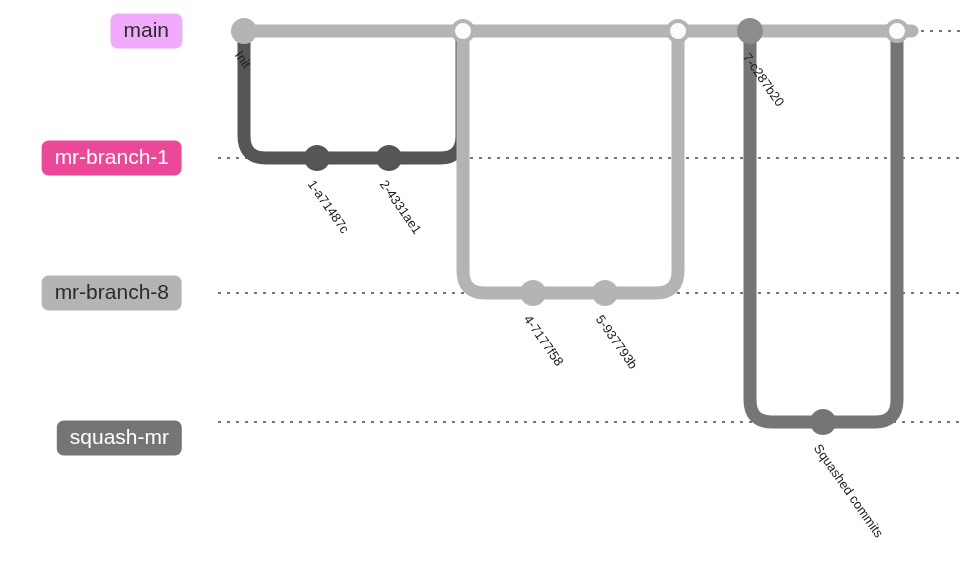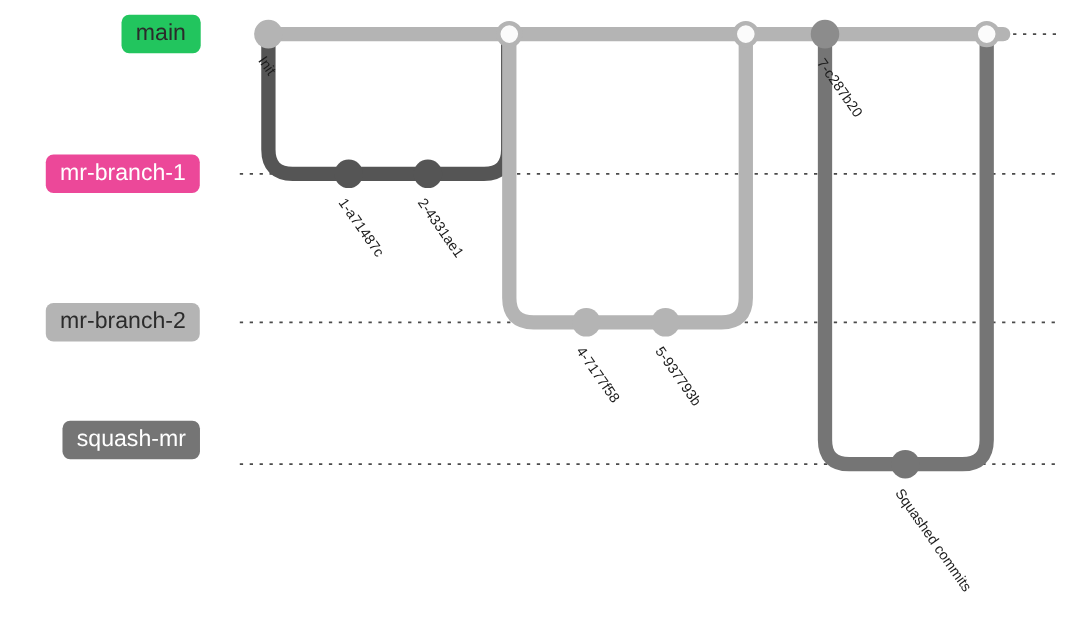--- a/index.html
+++ b/index.html
@@ -73,24 +73,24 @@
         <circle cx="533" cy="293" r="13" fill="#b4b4b4"></circle>
         <circle cx="605" cy="293" r="13" fill="#b4b4b4"></circle>
         <circle cx="678" cy="31" r="10" fill="#fbfbfb" stroke="#b4b4b4" stroke-width="4"></circle>
         <circle cx="750" cy="31" r="13" fill="#8c8c8c"></circle>
         <circle cx="823" cy="422" r="13" fill="#757575"></circle>
         <circle cx="897" cy="31" r="10" fill="#fbfbfb" stroke="#b4b4b4" stroke-width="4"></circle>
       </g>
   </svg>
 
   <div id="pills-layer">
-      <div class="branch-pill" style="left: 182px; top: 31px; background: #22c55e; color: rgb(43, 43, 43);">main</div>
+      <div class="branch-pill" style="left: 182px; top: 31px; background: #f0abfc; color: rgb(43, 43, 43);">main</div>
       <div class="branch-pill" style="left: 182px; top: 158px; background: #ec4899; color: rgb(255, 255, 255);">mr-branch-1</div>
-      <div class="branch-pill" style="left: 182px; top: 293px; background: rgb(180, 180, 180); color: rgb(43, 43, 43);">mr-branch-2</div>
-      <div class="branch-pill" style="left: 182px; top: 400px; background: rgb(117, 117, 117); color: rgb(255, 255, 255);">squash-mr</div>
+      <div class="branch-pill" style="left: 182px; top: 293px; background: rgb(180, 180, 180); color: rgb(43, 43, 43);">mr-branch-8</div>
+      <div class="branch-pill" style="left: 182px; top: 438px; background: rgb(117, 117, 117); color: rgb(255, 255, 255);">squash-mr</div>
     </div>
   <div id="commit-labels-layer">
       <div class="commit-label" style="left: 238px; top: 45px; transform: rotate(55deg); color: rgb(28, 28, 28);">Init</div>
       <div class="commit-label" style="left: 311px; top: 174px; transform: rotate(55deg); color: rgb(28, 28, 28);">1-a71487c</div>
       <div class="commit-label" style="left: 383px; top: 174px; transform: rotate(55deg); color: rgb(28, 28, 28);">2-4331ae1</div>
       <div class="commit-label" style="left: 527px; top: 309px; transform: rotate(55deg); color: rgb(28, 28, 28);">4-7177f58</div>
       <div class="commit-label" style="left: 599px; top: 309px; transform: rotate(55deg); color: rgb(28, 28, 28);">5-937793b</div>
       <div class="commit-label" style="left: 746px; top: 47px; transform: rotate(55deg); color: rgb(28, 28, 28);">7-c287b20</div>
       <div class="commit-label" style="left: 817px; top: 438px; transform: rotate(55deg); color: rgb(28, 28, 28);">Squashed commits</div>
     </div>

